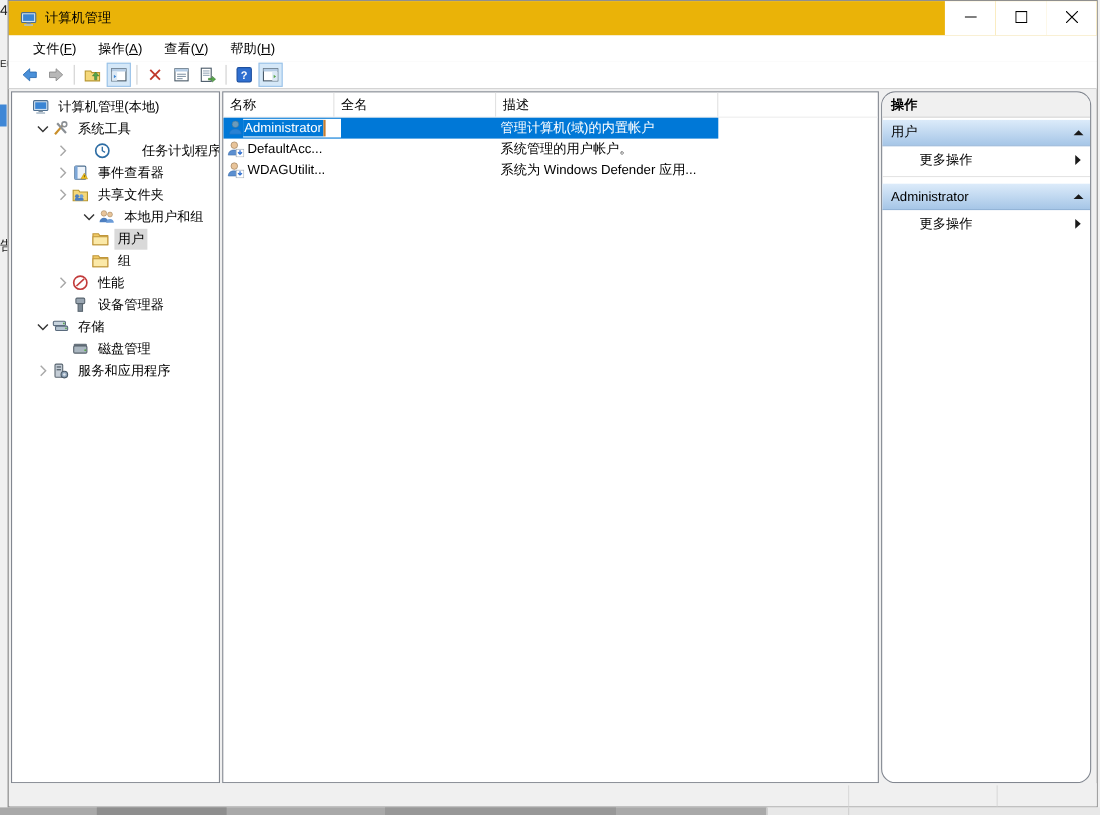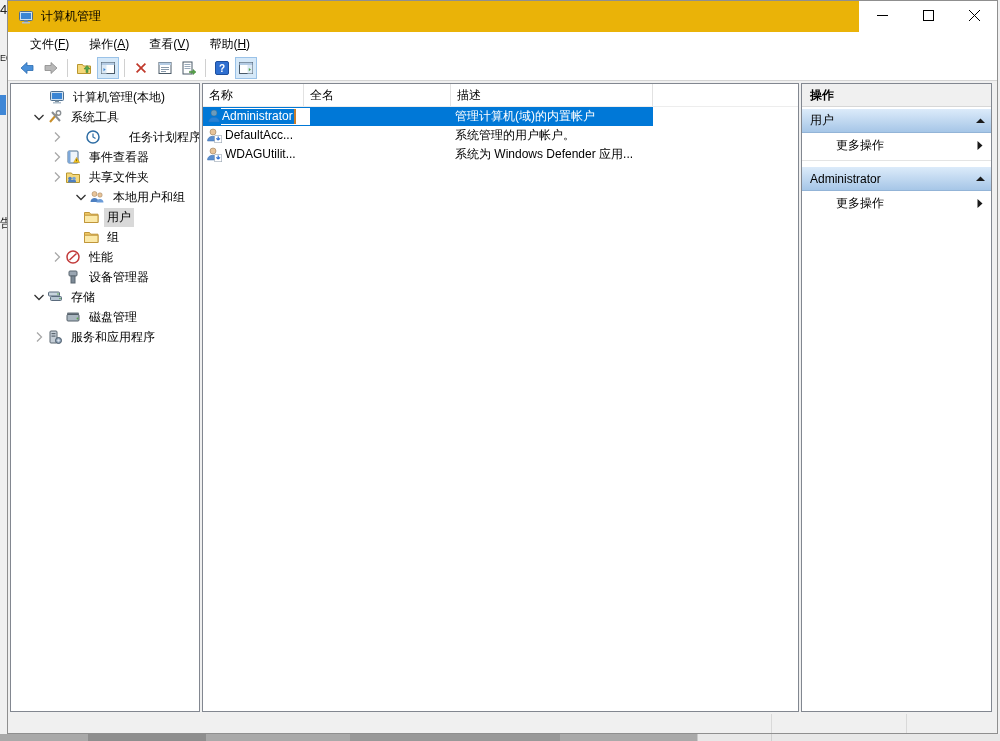--- a/index.html
+++ b/index.html
@@ -39,21 +39,21 @@
   #toolbar{height:24px;background:#fff;border-bottom:1px solid #d4d4d4;display:flex;align-items:center;padding-left:7px;}
   .tb-btn{width:22px;height:22px;margin:0 1px;display:flex;align-items:center;justify-content:center;
           background:transparent;border:1px solid transparent;padding:0;box-sizing:border-box;}
   .tb-btn.active{background:#d5e8f8;border-color:#9ac2e8;}
   .tb-sep{width:1px;height:18px;background:#d0d0d0;margin:0 4px;}
   .tb-ic{display:inline-flex;width:16px;height:16px;}
   
   .panel{position:absolute;background:#fff;border:1px solid #828790;box-sizing:border-box;overflow:hidden;}
   #tree-panel{left:2px;top:82px;width:190px;height:629px;padding-top:3px;}
   #list-panel{left:194px;top:82px;width:597px;height:629px;}
-  #actions-panel{left:793px;top:82px;width:191px;height:629px;}
+  #actions-panel{left:793px;top:82px;width:191px;height:629px;border-radius:13px;}
   
   .tree-row{height:20px;display:flex;align-items:center;white-space:nowrap;}
   .chevron{width:16px;height:16px;display:inline-flex;align-items:center;justify-content:center;flex:0 0 16px;}
   .tree-ic{width:16px;height:16px;display:inline-flex;flex:0 0 16px;margin-right:5px;}
   .tree-label{padding:1px 3px;}
   .tree-label.selected{background:#d9d9d9;}
   
   #list-header{display:flex;height:22px;border-bottom:1px solid #ededed;align-items:center;}
   .lh-cell{height:22px;line-height:22px;padding-left:6px;border-right:1px solid #e2e2e2;box-sizing:border-box;flex:0 0 auto;}
   .lh-fill{flex:1 1 auto;height:22px;}
@@ -208,21 +208,21 @@
             <rect x="1.5" y="2.5" width="13" height="2.5" fill="#b5cce4"></rect>
             <rect x="9.5" y="5" width="5" height="8.5" fill="#dce9f5"></rect>
             <path d="M10.8 8l2.2 1.6-2.2 1.6z" fill="#57a64a"></path>
           </svg>
         </span>
       </button>
     </div>
 
   <div id="tree-panel" class="panel">
     <div id="tree-body">
-        <div class="tree-row" style="padding-left: 2px; margin-left: 20px;">
+        <div class="tree-row" style="padding-left: 2px;">
           <span class="chevron"></span>
           <span class="tree-ic">
             <svg width="16" height="16" viewBox="0 0 16 16" xmlns="http://www.w3.org/2000/svg">
               <rect x="1.5" y="2.5" width="13" height="9" rx="1" fill="#cfe0ef" stroke="#4d6e8f"></rect>
               <rect x="3" y="4" width="10" height="6" fill="#3a85d4"></rect>
               <rect x="6" y="11.5" width="4" height="1.5" fill="#7d8f9e"></rect>
               <rect x="4" y="13" width="8" height="1.5" fill="#aebecb"></rect>
             </svg>
           </span>
           <span class="tree-label">计算机管理(本地)</span>

